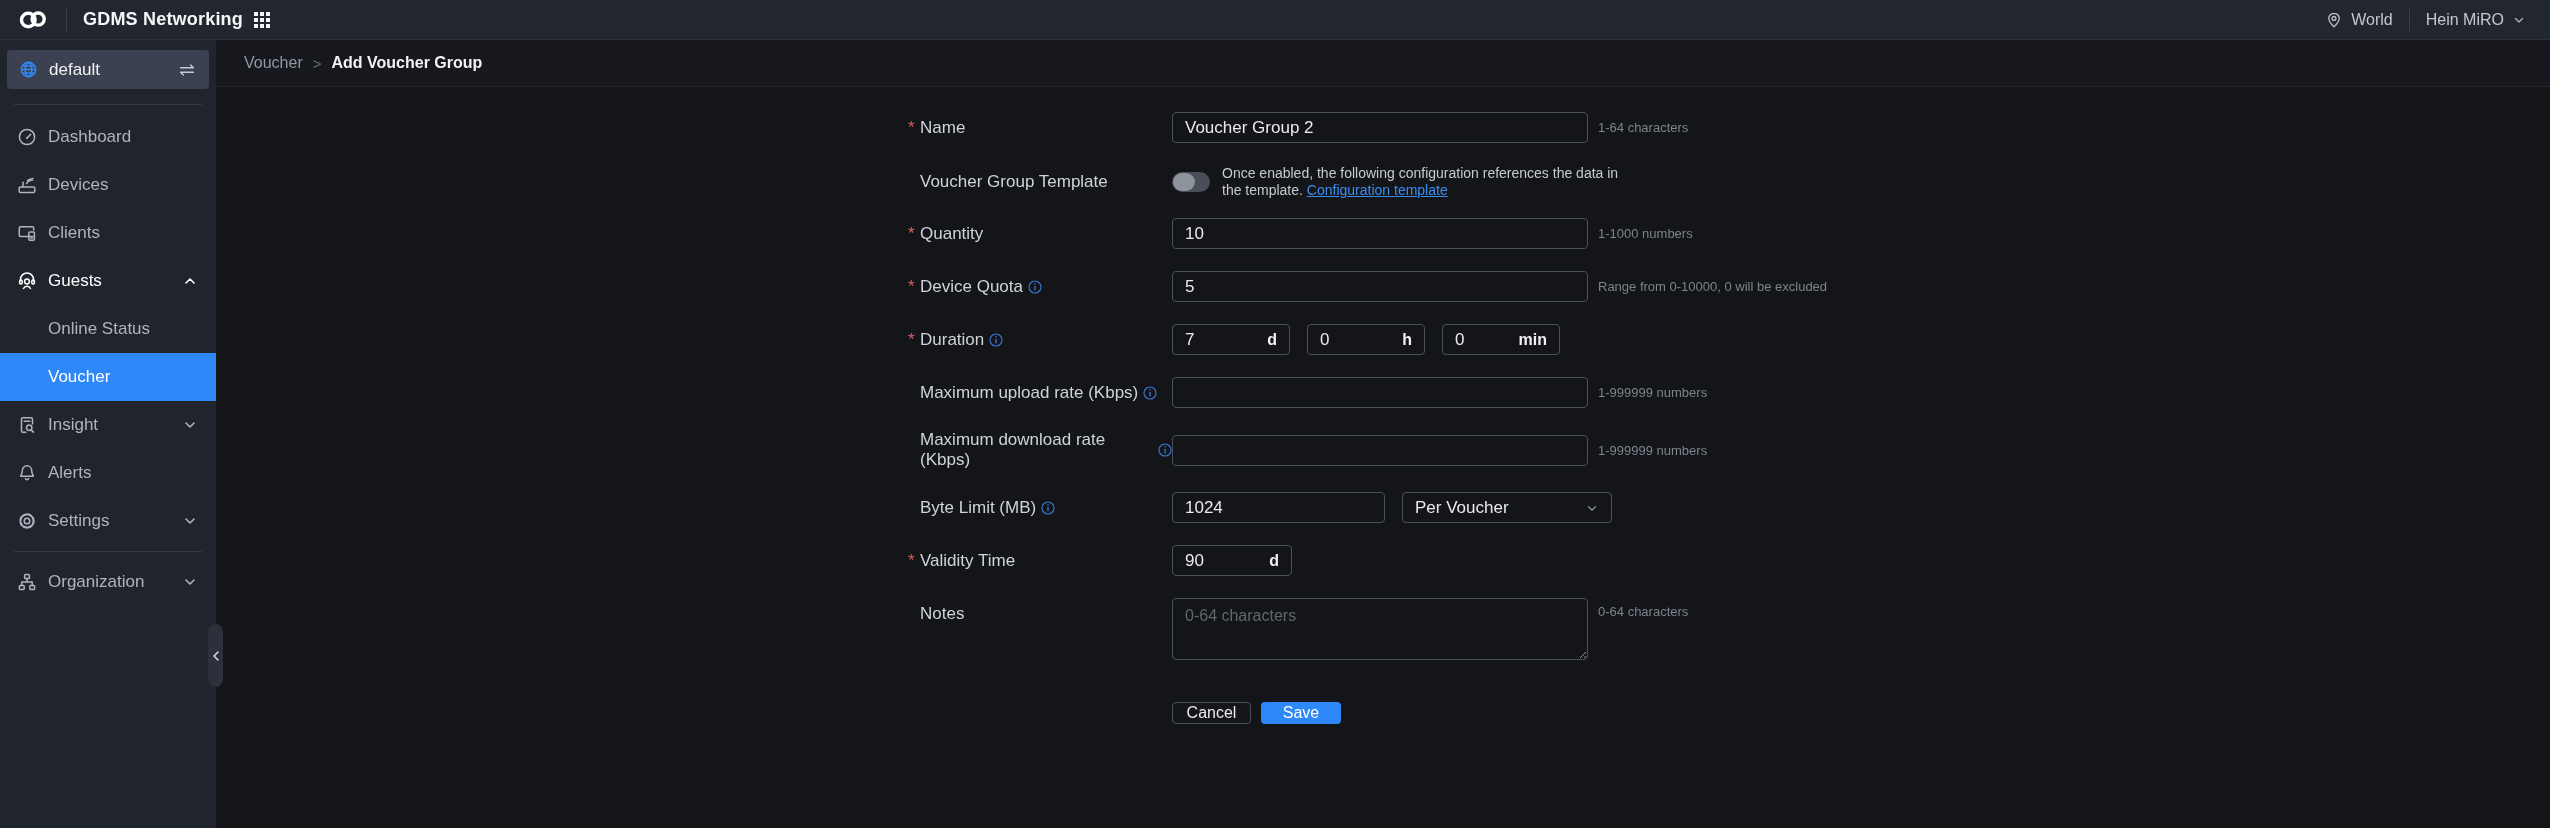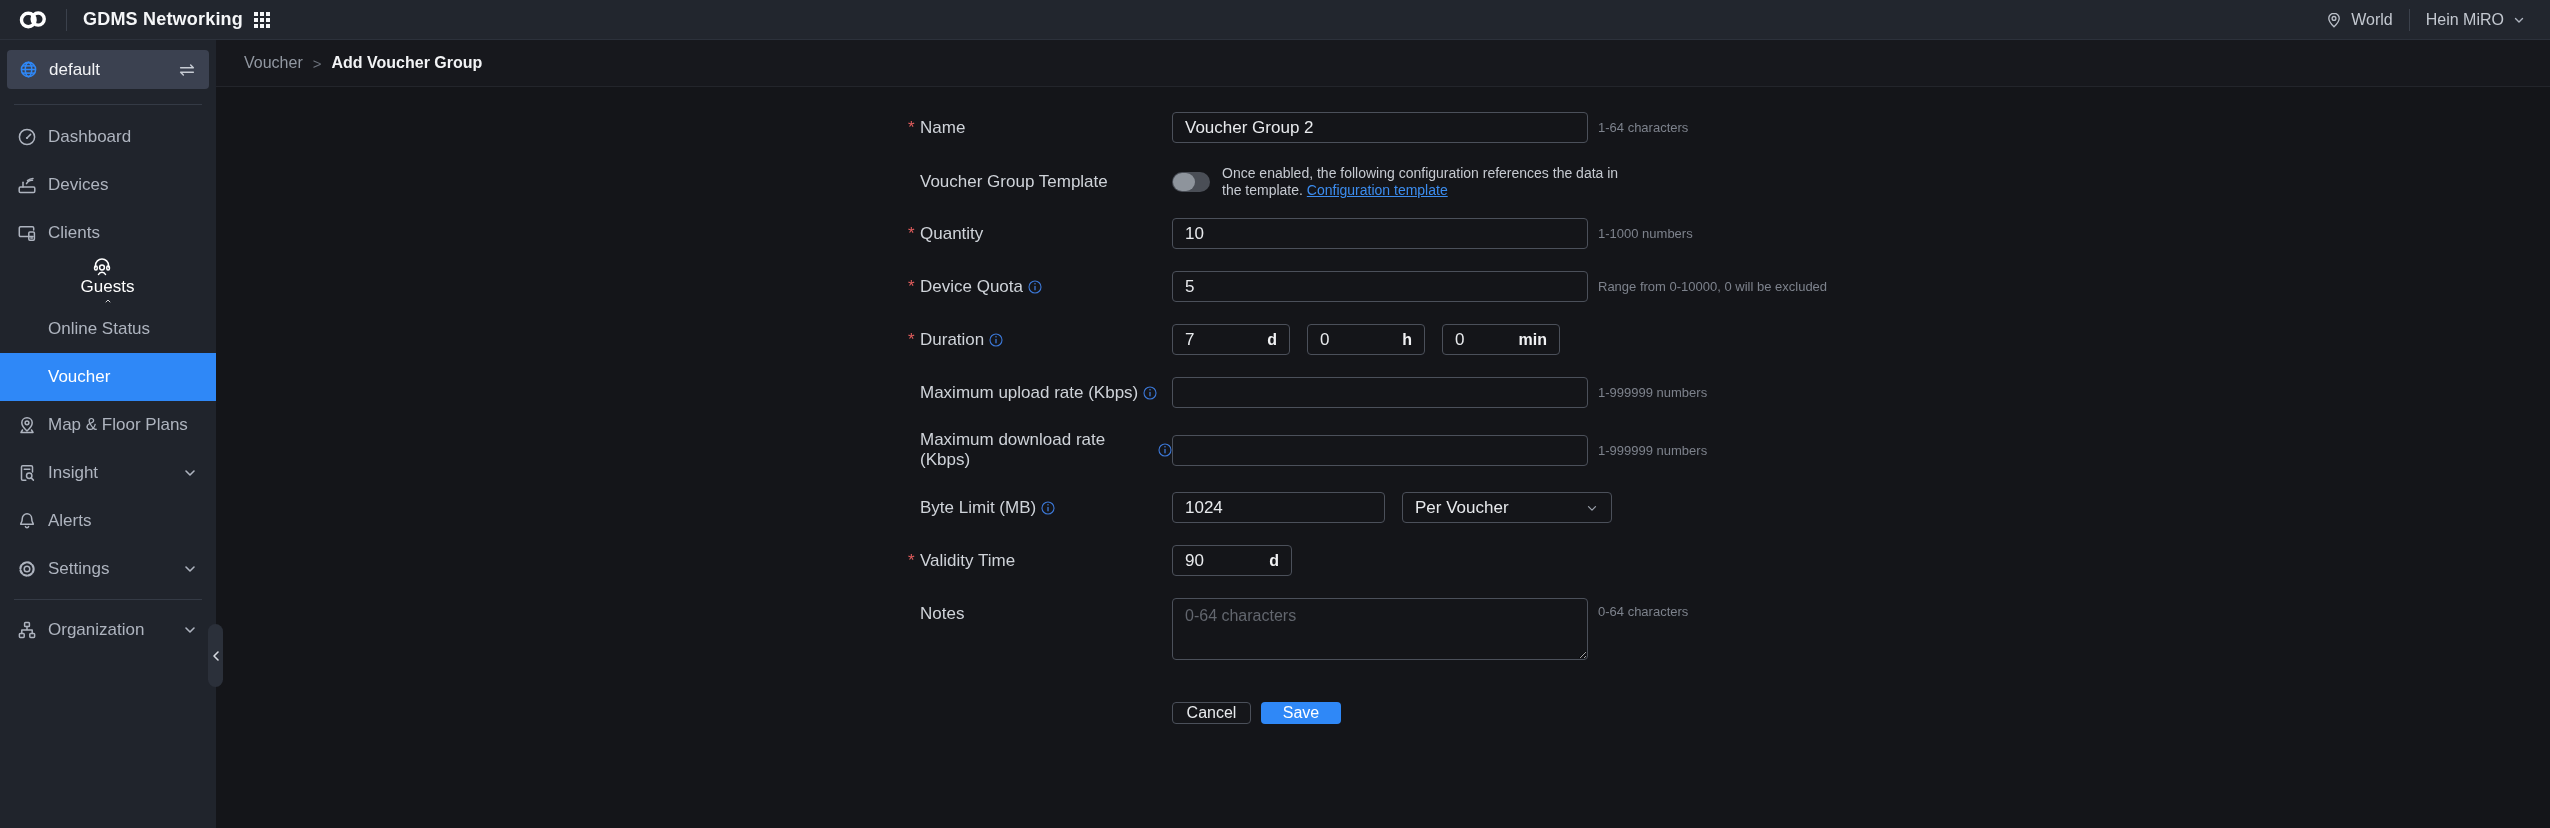--- a/index.html
+++ b/index.html
@@ -36,21 +36,21 @@
   }
   .network-item .net-label { color:#f2f3f5; font-size:17px; margin-left:11px; flex:1; }
   .side-divider { height:1px; background:#343a45; margin:15px 14px 0 14px; }
   .menu { margin-top:8px; }
   .menu-item {
     height:48px; display:flex; align-items:center; padding:0 18px 0 17px;
     color:#aeb4bf; font-size:17px; cursor:pointer;
   }
   .menu-item .mi-icon { width:20px; height:20px; margin-right:11px; display:flex; align-items:center; justify-content:center; }
   .menu-item .mi-label { flex:1; }
-  .menu-item.active-parent { color:#ffffff;flex-direction:column; }
+  .menu-item.active-parent { color:#ffffff; }
   .sub-item {
     height:48px; display:flex; align-items:center; padding-left:48px;
     color:#aeb4bf; font-size:17px; cursor:pointer;
   }
   .sub-item.selected { background:#2f88f7; color:#ffffff; }
   .collapse-handle {
     position:absolute; left:208px; top:624px; width:15px; height:63px;
     background:#2b303a; border-radius:8px; display:flex; align-items:center;
     justify-content:center; cursor:pointer; z-index:25;
   }
@@ -248,30 +248,20 @@
     </div>
     <div class="sub-item">
       <span>Online Status</span>
     </div>
     <div class="sub-item selected">
       <span>Voucher</span>
     </div>
     <div class="menu-item">
       <span class="mi-icon">
         <svg class="icn" width="20" height="20" viewBox="0 0 20 20">
-            <path d="M10 2.8 c-2.9 0 -5.2 2.2 -5.2 5 C4.8 11.4 10 16 10 16 s5.2 -4.6 5.2 -8.2 c0 -2.8 -2.3 -5 -5.2 -5 z"></path>
-            <circle cx="10" cy="7.8" r="1.9"></circle>
-            <path d="M5.5 15 l-1.5 2.5 h12 L14.5 15"></path>
-          </svg>
-      </span>
-      <span class="mi-label">Map &amp; Floor Plans</span>
-    </div>
-    <div class="menu-item">
-      <span class="mi-icon">
-        <svg class="icn" width="20" height="20" viewBox="0 0 20 20">
             <path d="M15.5 9 V4 a1.3 1.3 0 0 0 -1.3 -1.3 H5.8 A1.3 1.3 0 0 0 4.5 4 v12 a1.3 1.3 0 0 0 1.3 1.3 h3"></path>
             <line x1="7.2" y1="6.2" x2="12.8" y2="6.2"></line>
             <circle cx="12.2" cy="12.8" r="2.7"></circle>
             <line x1="14.2" y1="14.9" x2="16.4" y2="17.1"></line>
           </svg>
       </span>
       <span class="mi-label">Insight</span>
       <svg class="chev" width="16" height="16" viewBox="0 0 20 20">
           <polyline points="5,7.5 10,12.5 15,7.5"></polyline>
         </svg>

